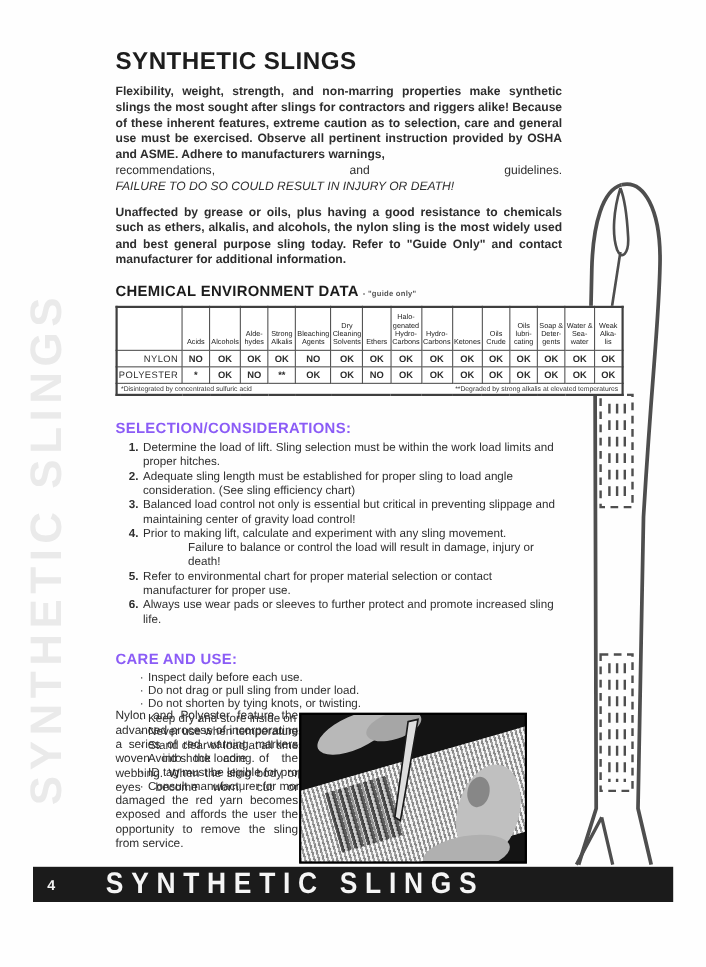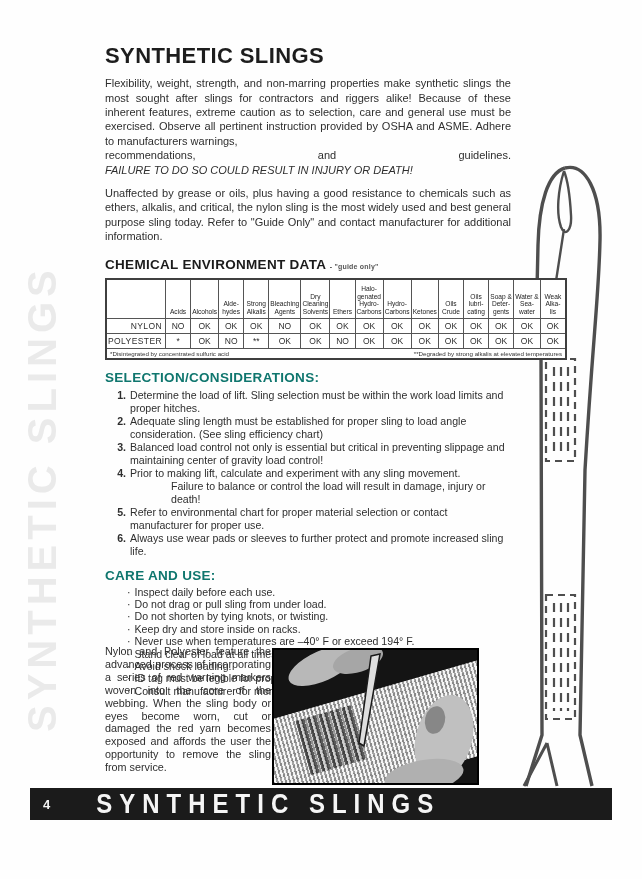--- a/index.html
+++ b/index.html
@@ -15,43 +15,43 @@
     position:absolute; left:20px; top:40px; height:692px; width:74px;
     writing-mode:vertical-rl; transform:rotate(180deg);
     font-size:40px; font-weight:bold; letter-spacing:5px;
     color:#eaeaea; z-index:0; white-space:nowrap; text-align:left;
   }
 
   
   .content { position:absolute; left:105px; top:44px; width:406px; z-index:2; }
   .title   { font-size:22px; font-weight:bold; color:#1d1d1d; letter-spacing:.4px; line-height:1.05; }
   .subtitle{ font-size:15.5px; font-weight:bold; color:#1d1d1d; margin-top:2px; }
-  .para    { font-size:11px; line-height:14.4px; text-align:justify; margin-top:9px; }
+  .para    { font-size:11px; line-height:14.4px; text-align:justify; margin-top:9px;font-weight:bold; }
   .para-last { font-size:11px; line-height:14.4px; text-align:justify; text-align-last:justify; }
   .warning { font-size:11px; line-height:14.4px; font-style:italic; }
 
   .chem-head { margin-top:13px; font-size:13.5px; font-weight:bold; color:#1b1b1b; letter-spacing:.3px; }
   .chem-note { font-size:7px; font-weight:bold; color:#555; letter-spacing:.2px; }
 
   table.chem {
     border-collapse:collapse; margin-top:6px; width:462px;
     background:#fff; border:2px solid #3f3f3f; position:relative; z-index:3;
   }
   table.chem th, table.chem td { border:1px solid #555; }
   th.chem-col {
     font-size:6.6px; font-weight:normal; line-height:1.15; white-space:pre-line;
     vertical-align:bottom; text-align:center; padding:2px 1px; height:34px; color:#222;
   }
   th.chem-corner { width:52px; }
   td.row-label { font-size:8.5px; text-align:right; padding:2px 3px 2px 1px; letter-spacing:.4px; white-space:nowrap; }
-  td.val { font-size:8.5px; text-align:center; padding:2px 0; min-width:24px; }
+  td.val { font-size:8.5px; text-align:center; padding:2px 0; min-width:24px;font-weight:bold; }
   td.fn { padding:1px 3px; }
   .fnrow { display:flex; justify-content:space-between; font-size:6.2px; color:#333; }
 
-  .sec-head { margin-top:10px; font-size:13.5px; font-weight:bold; color:#0f766e; letter-spacing:.3px; }
+  .sec-head { margin-top:22px; font-size:13.5px; font-weight:bold; color:#8b5cf6; letter-spacing:.3px; }
 
   .num-list { margin-top:4px; font-size:10.6px; line-height:13px; }
   .num-item { display:flex; margin:0 0 0 8px; }
   .num-item .num { width:13px; text-align:right; margin-right:4px; font-weight:bold; flex:none; }
   .num-item .txt { flex:1; }
   .num-item .cont { margin-left:9px;padding-left:32px; }
 
   .bullet-list { margin-top:3px; font-size:10.6px; line-height:12.4px; }
   .bullet-item { margin-left:22px; }
   .bullet-item .b { margin-right:4px; }
@@ -120,21 +120,21 @@
   </svg>
 
   <div class="content">
 
     <div class="title">SYNTHETIC SLINGS</div>
 
     <div class="para">Flexibility, weight, strength, and non-marring properties make synthetic slings the most sought after slings for contractors and riggers alike! Because of these inherent features, extreme caution as to selection, care and general use must be exercised. Observe all pertinent instruction provided by OSHA and ASME. Adhere to manufacturers warnings,</div>
     <div class="para-last">recommendations, and guidelines.</div>
     <div class="warning">FAILURE TO DO SO COULD RESULT IN INJURY OR DEATH!</div>
 
-    <div class="para">Unaffected by grease or oils, plus having a good resistance to chemicals such as ethers, alkalis, and critical, the nylon sling is the most widely used and best general purpose sling today.  Refer to "Guide Only" and contact manufacturer for additional information.</div>
+    <div class="para">Unaffected by grease or oils, plus having a good resistance to chemicals such as ethers, alkalis, and alcohols, the nylon sling is the most widely used and best general purpose sling today.  Refer to "Guide Only" and contact manufacturer for additional information.</div>
 
     <div class="chem-head">
       <span>CHEMICAL ENVIRONMENT DATA</span>
       <span class="chem-note">- "guide only"</span>
     </div>
 
     <table class="chem">
       <thead>
         <tr>
           <th class="chem-corner"></th>

